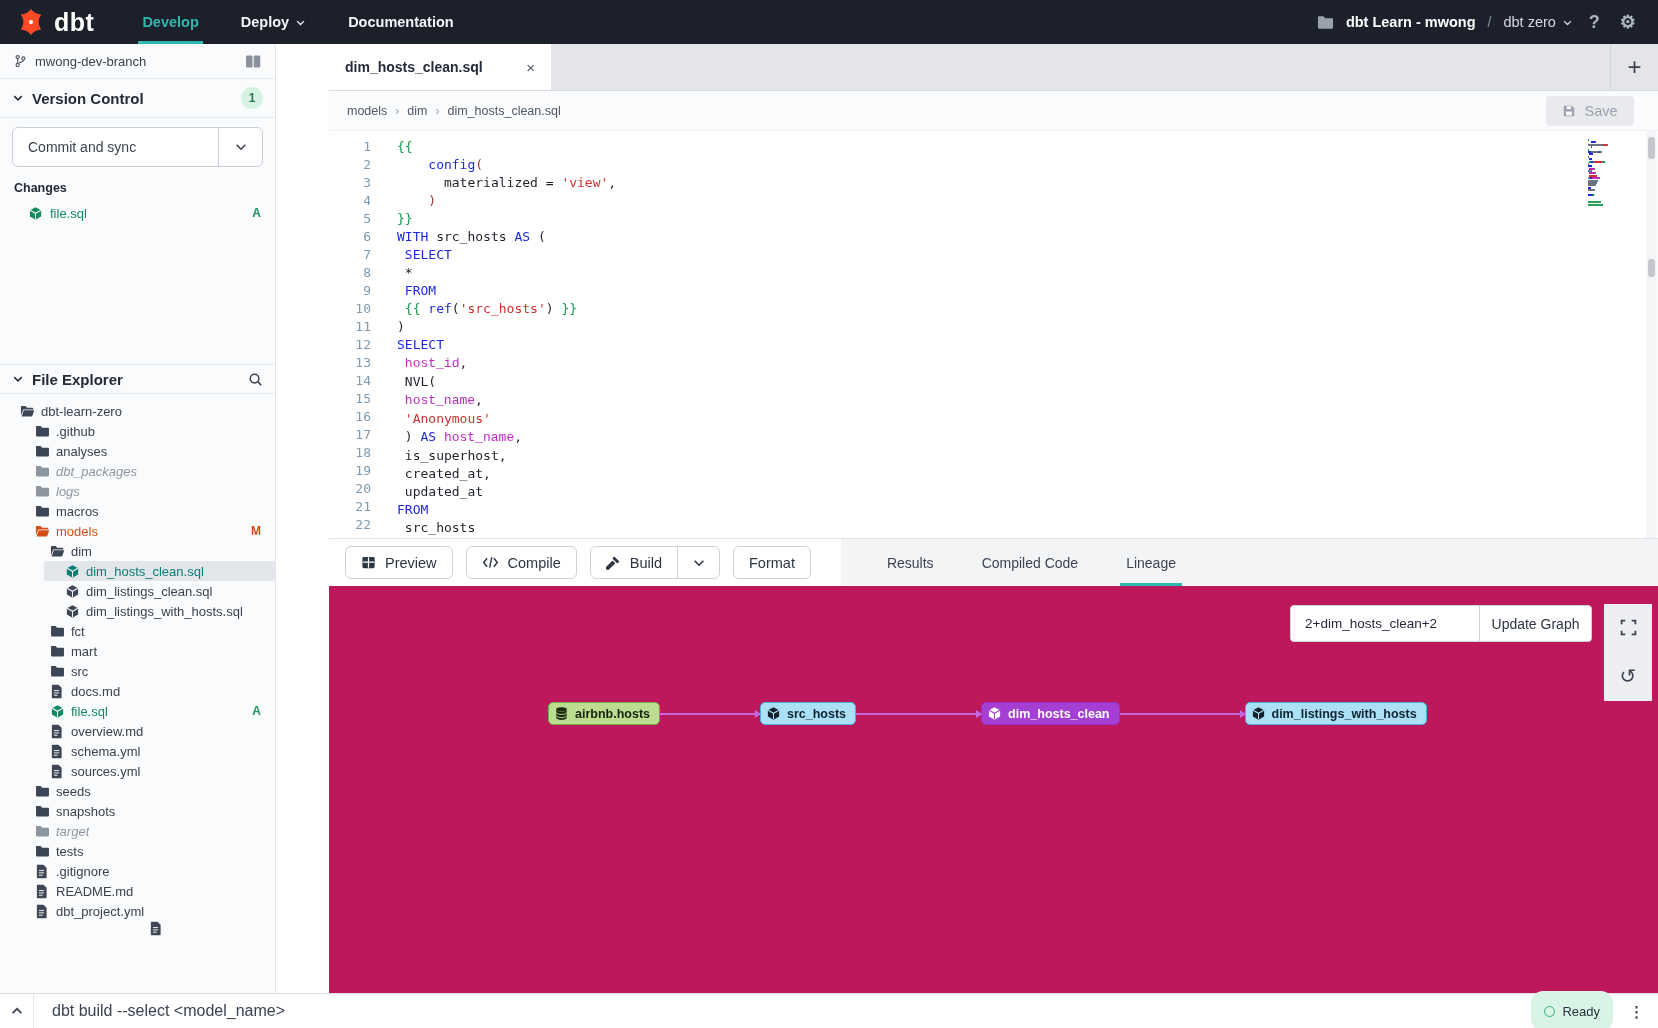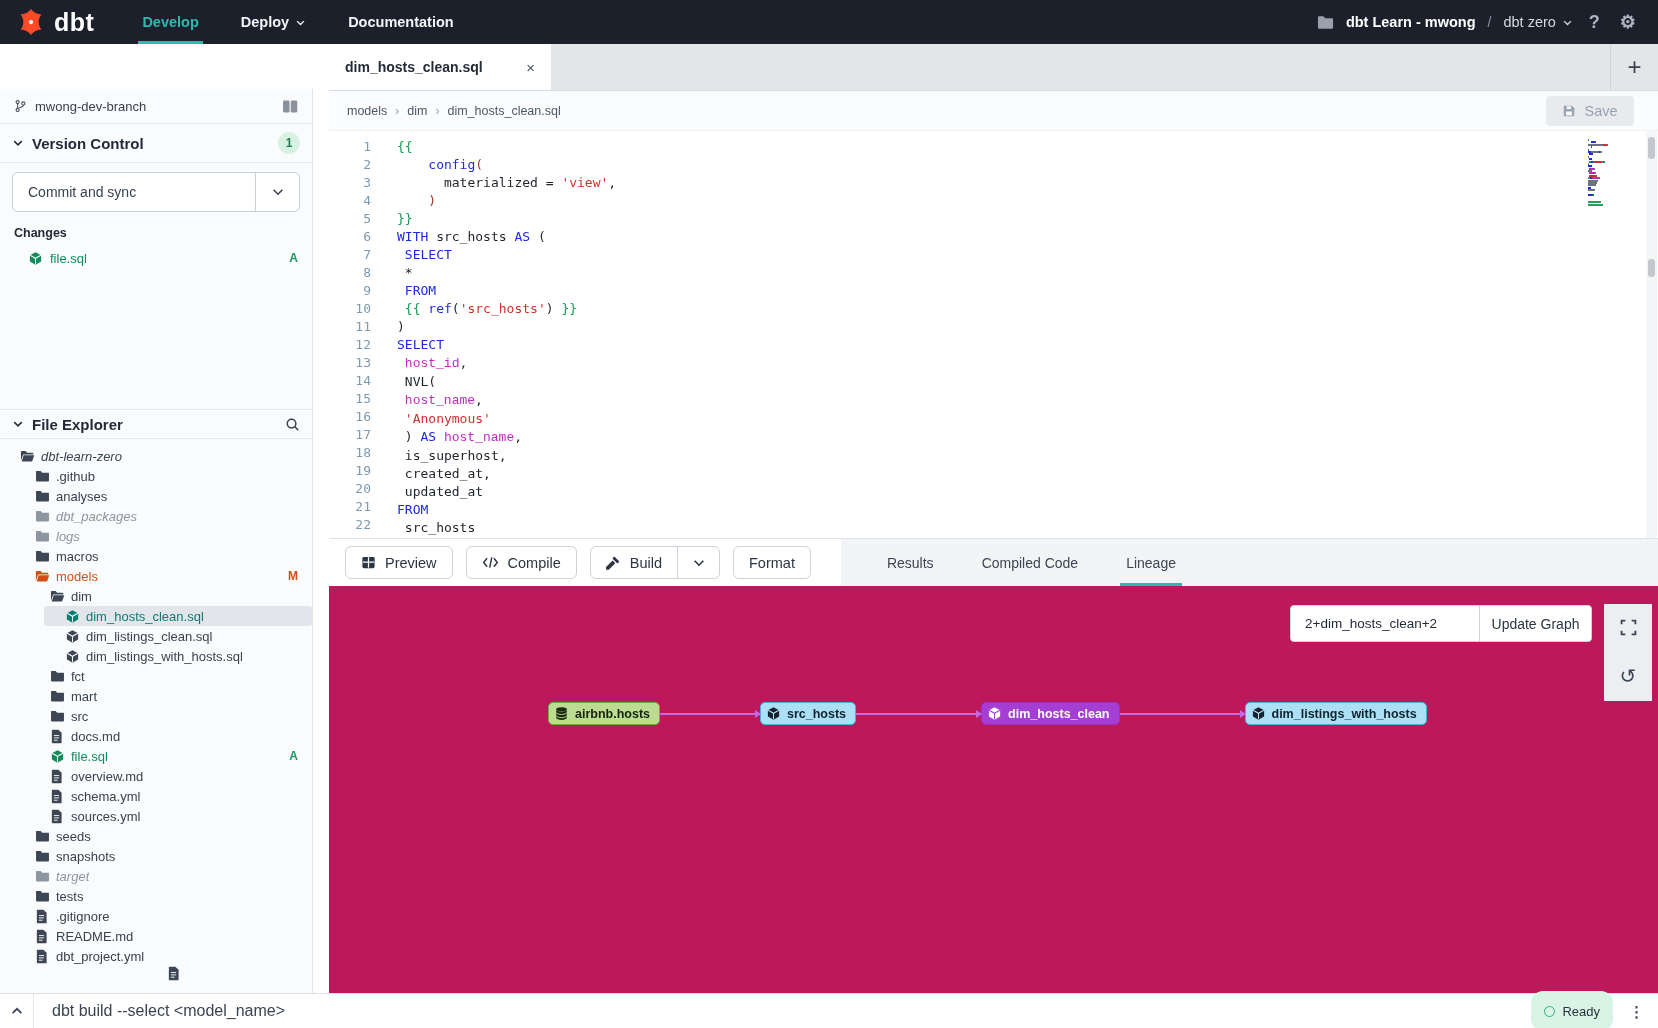--- a/index.html
+++ b/index.html
@@ -13,21 +13,21 @@
   .nav-item { display:flex; align-items:center; gap:6px; padding:0 2px; margin-right:38px; font-size:14.5px; font-weight:bold; color:#f2f4f7; position:relative; cursor:pointer; }
   .nav-item.active { color:#2fb8ae; }
   .nav-item.active::after { content:""; position:absolute; left:-2px; right:-2px; bottom:0; height:3px; background:#2fb8ae; }
   .nav-right { margin-left:auto; display:flex; align-items:center; gap:12px; margin-right:18px; }
   .proj-name { color:#fff; font-weight:bold; font-size:14.5px; }
   .proj-slash { color:#8b93a0; font-size:14px; }
   .env-name { color:#d4d9e0; font-size:14.5px; display:flex; align-items:center; gap:6px; }
   .icon-btn-dark { color:#aeb5c0; font-size:18px; font-weight:bold; padding:0 4px; cursor:pointer; }
 
   
-  .sidebar { position:absolute; left:0; top:44px; width:313px; bottom:35px; background:#fafbfc; border-right:1px solid #e2e5e9; display:flex; flex-direction:column;margin-top:45px; }
+  .sidebar { position:absolute; left:0; top:44px; width:276px; bottom:35px; background:#fafbfc; border-right:1px solid #e2e5e9; display:flex; flex-direction:column; }
   .branch-row { height:35px; flex:0 0 35px; display:flex; align-items:center; padding:0 14px; gap:8px; border-bottom:1px solid #e8ebee; color:#39424f; font-size:13px; }
   .branch-row .spacer { flex:1; }
   .section-header { height:39px; flex:0 0 39px; display:flex; align-items:center; gap:8px; padding:0 12px; font-size:15px; font-weight:bold; color:#242b38; border-bottom:1px solid #e8ebee; }
   .section-header .spacer { flex:1; }
   .count-badge { width:22px; height:22px; border-radius:50%; background:#d7f2e2; color:#2b7a4e; font-size:12px; font-weight:bold; display:flex; align-items:center; justify-content:center; }
   .vc-body { flex:0 0 246px; padding-top:9px; }
   .commit-btn { margin:0 12px; height:40px; background:#fff; border:1px solid #c9cfd7; border-radius:6px; display:flex; align-items:stretch; overflow:hidden; cursor:pointer; }
   .commit-main { flex:1; display:flex; align-items:center; padding-left:15px; font-size:14px; color:#39424f; }
   .commit-caret { width:44px; border-left:1px solid #c9cfd7; display:flex; align-items:center; justify-content:center; color:#39424f; }
   .changes-label { padding:14px 14px 6px; font-size:12.5px; font-weight:bold; color:#242b38; }
@@ -199,21 +199,21 @@
       </svg>
     <span>File Explorer</span>
     <span class="spacer"></span>
     <svg width="15" height="15" viewBox="0 0 16 16">
         <circle cx="7" cy="7" r="4.6" stroke="#39424f" stroke-width="1.6" fill="none"></circle>
         <path d="M10.5 10.5L14 14" stroke="#39424f" stroke-width="1.6"></path>
       </svg>
   </div>
 
   <div class="tree" id="file-tree">
-      <div class="tree-row" style="padding-left: 20px; font-style: italic;">
+      <div class="tree-row" style="padding-left: 20px;">
         <span class="tree-icon">
           <svg width="15" height="15" viewBox="0 0 16 16">
             <path fill="#3d4654" d="M1 3.2c0-.6.5-1 1-1h4l1.6 1.7h5.6c.6 0 1 .4 1 1v1H3.4L1.6 11 1 12.2V3.2z"></path>
             <path fill="#3d4654" d="M3.9 6.7h11.3l-2 5.8c-.2.5-.6.8-1.1.8H1.5c.2 0 .5-.3.6-.7l1.8-5.9z"></path>
           </svg>
         </span>
         <span class="lbl">dbt-learn-zero</span>
       </div>
       <div class="tree-row" style="padding-left: 35px;">
         <span class="tree-icon">

